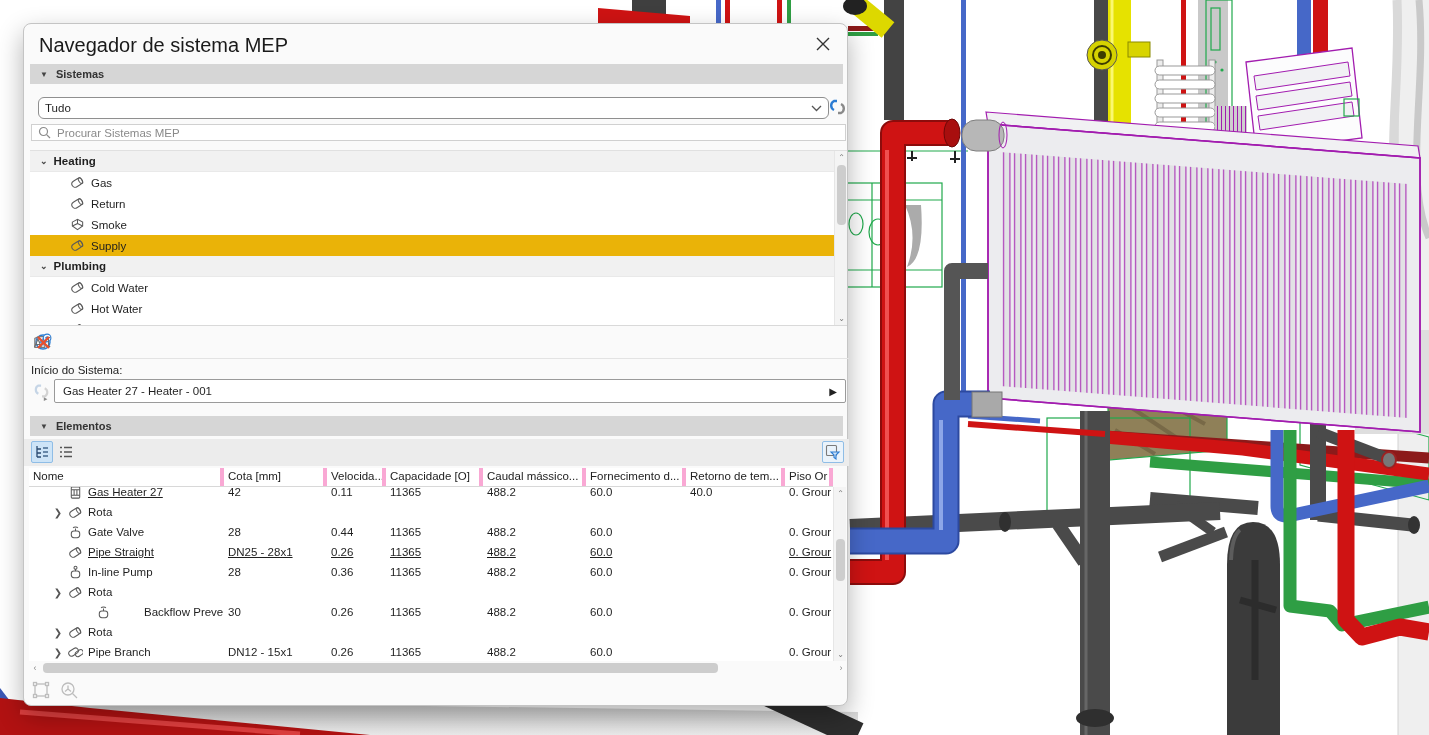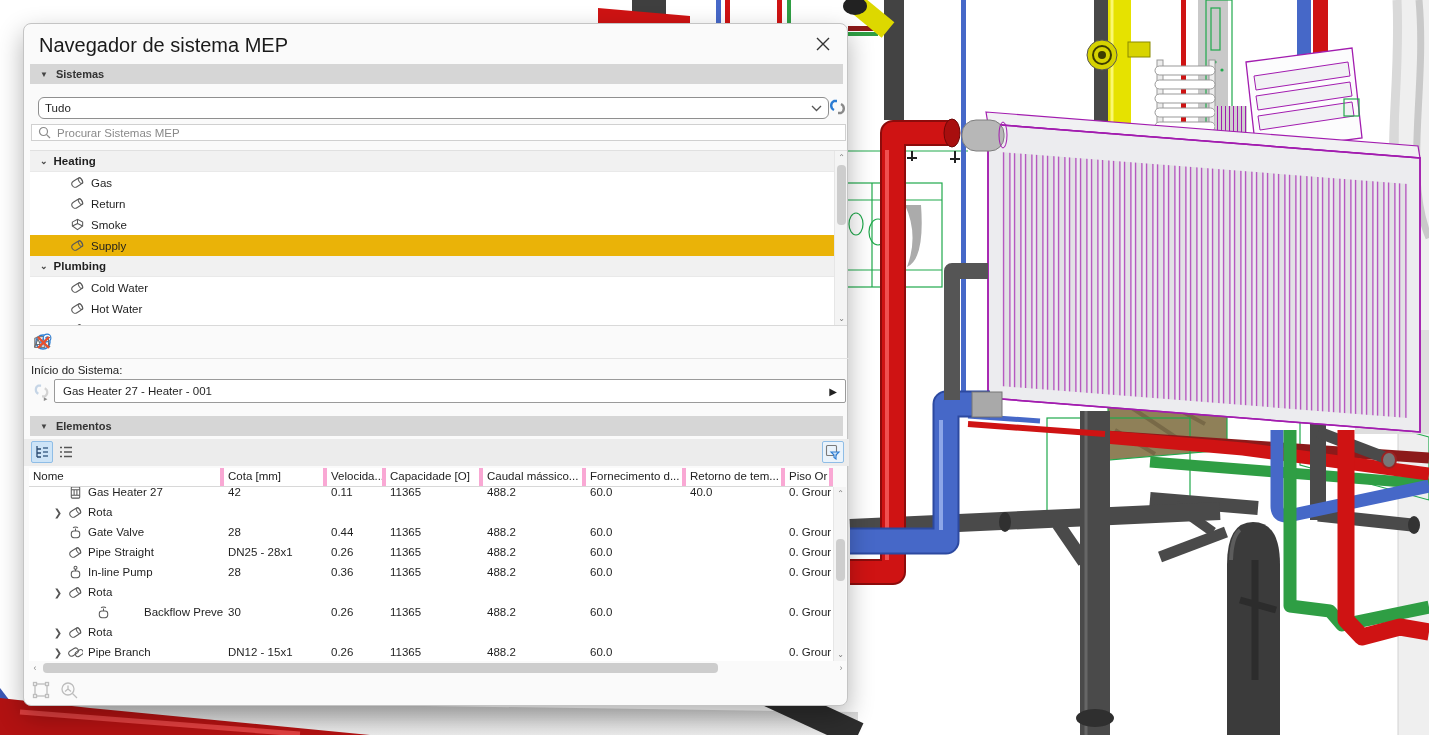--- a/index.html
+++ b/index.html
@@ -429,21 +429,21 @@
         <div class="hc">Velocida...</div>
         <div class="hc">Capacidade [O]</div>
         <div class="hc">Caudal mássico...</div>
         <div class="hc">Fornecimento d...</div>
         <div class="hc">Retorno de tem...</div>
         <div class="hc">Piso Or</div>
       </div>
   <div class="tbody" id="tableBody">
         <div style="margin-top: -5px;">
           <div class="drow" style="grid-template-columns: 195px 103px 59px 97px 103px 100px 99px 48px;">
-            <div class="namecell" style="padding-left: 24px;">
+            <div class="namecell" style="padding-left: 24px; text-decoration: underline;">
               <span class="ind"></span>
               <svg class="ic" viewBox="0 0 16 16">
                 <g fill="none" stroke="#5a5a5a" stroke-width="1.1">
                   <rect x="3.5" y="2" width="9" height="12" rx="1"></rect>
                   <path d="M3.5 5 H12.5 M3.5 11 H12.5 M6.5 5 V11 M9.5 5 V11"></path>
                 </g>
               </svg>
               <span>Gas Heater 27</span>
             </div>
             <div class="c">42</div>
@@ -485,21 +485,21 @@
               <span>Gate Valve</span>
             </div>
             <div class="c">28</div>
             <div class="c">0.44</div>
             <div class="c">11365</div>
             <div class="c">488.2</div>
             <div class="c">60.0</div>
             <div class="c"></div>
             <div class="c">0. Grour</div>
           </div>
-          <div class="drow" style="grid-template-columns: 195px 103px 59px 97px 103px 100px 99px 48px;">
+          <div class="drow" style="grid-template-columns: 195px 103px 59px 97px 103px 100px 99px 48px; text-decoration: underline;">
             <div class="namecell" style="padding-left: 24px;">
               <span class="ind"></span>
               <svg class="ic" viewBox="0 0 16 16">
                 <g fill="none" stroke="#5a5a5a" stroke-width="1.1" transform="rotate(-33 8 8)">
                   <rect x="1.5" y="4.5" width="12" height="7" rx="3.5"></rect>
                   <ellipse cx="11.8" cy="8" rx="1.7" ry="3.5"></ellipse>
                 </g>
               </svg>
               <span>Pipe Straight</span>
             </div>

